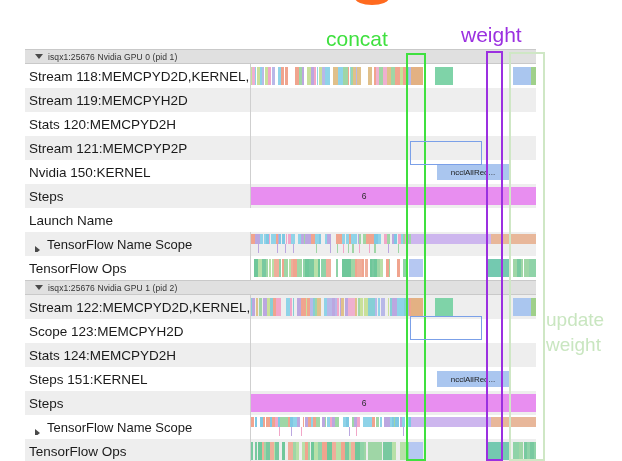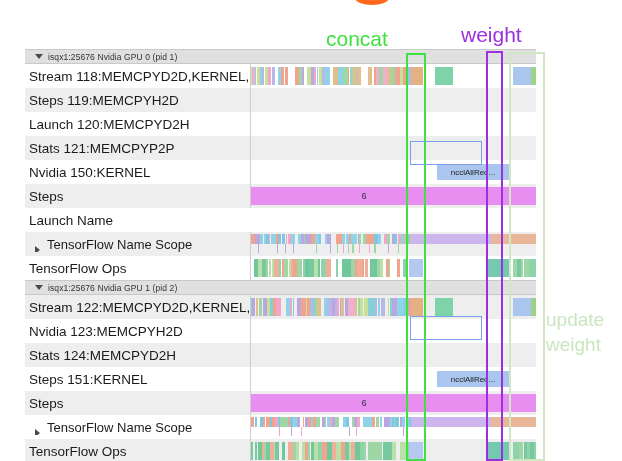--- a/index.html
+++ b/index.html
@@ -130,29 +130,29 @@
           <div class="bar " style="left: 151.946px; width: 4.37954px; background: rgb(240, 164, 142);"></div>
           <div class="bar " style="left: 156.325px; width: 1.3599px; background: rgb(134, 207, 214);"></div>
           <div class="bar " style="left: 158.285px; width: 1.71478px; background: rgb(184, 184, 232);"></div>
           <div class="bar " style="left: 160px; width: 12px; background: rgb(227, 177, 131);"></div>
           <div class="bar " style="left: 184px; width: 18px; background: rgb(127, 211, 168);"></div>
           <div class="bar " style="left: 262px; width: 18px; background: rgb(170, 198, 239);"></div>
           <div class="bar " style="left: 280px; width: 6px; background: rgb(159, 208, 138);"></div>
         </div>
       </div>
       <div class="row alt">
-        <div class="lbl">Steps 119:MEMCPYH2D</div>
+        <div class="lbl">Stream 119:MEMCPYH2D</div>
         <div class="track"></div>
       </div>
       <div class="row">
-        <div class="lbl">Launch 120:MEMCPYD2H</div>
+        <div class="lbl">Stats 120:MEMCPYD2H</div>
         <div class="track"></div>
       </div>
       <div class="row alt">
-        <div class="lbl">Stats 121:MEMCPYP2P</div>
+        <div class="lbl">Stream 121:MEMCPYP2P</div>
         <div class="track"></div>
       </div>
       <div class="row">
         <div class="lbl">Nvidia 150:KERNEL</div>
         <div class="track">
           <div class="nccbox" style="left: 186px; width: 72px;">ncclAllRed...</div>
         </div>
       </div>
       <div class="row alt">
         <div class="lbl">Steps</div>
@@ -347,21 +347,21 @@
           <div class="bar " style="left: 152.846px; width: 3.54397px; background: rgb(134, 207, 214);"></div>
           <div class="bar " style="left: 156.39px; width: 1.38732px; background: rgb(187, 167, 224);"></div>
           <div class="bar " style="left: 157.778px; width: 2.22244px; background: rgb(240, 164, 142);"></div>
           <div class="bar " style="left: 160px; width: 12px; background: rgb(227, 177, 131);"></div>
           <div class="bar " style="left: 184px; width: 18px; background: rgb(127, 211, 168);"></div>
           <div class="bar " style="left: 262px; width: 18px; background: rgb(170, 198, 239);"></div>
           <div class="bar " style="left: 280px; width: 6px; background: rgb(159, 208, 138);"></div>
         </div>
       </div>
       <div class="row">
-        <div class="lbl">Nvidia 123:MEMCPYH2D</div>
+        <div class="lbl">Scope 123:MEMCPYH2D</div>
         <div class="track"></div>
       </div>
       <div class="row alt">
         <div class="lbl">Stats 124:MEMCPYD2H</div>
         <div class="track"></div>
       </div>
       <div class="row">
         <div class="lbl">Steps 151:KERNEL</div>
         <div class="track">
           <div class="nccbox" style="left: 186px; width: 72px;">ncclAllRed...</div>

